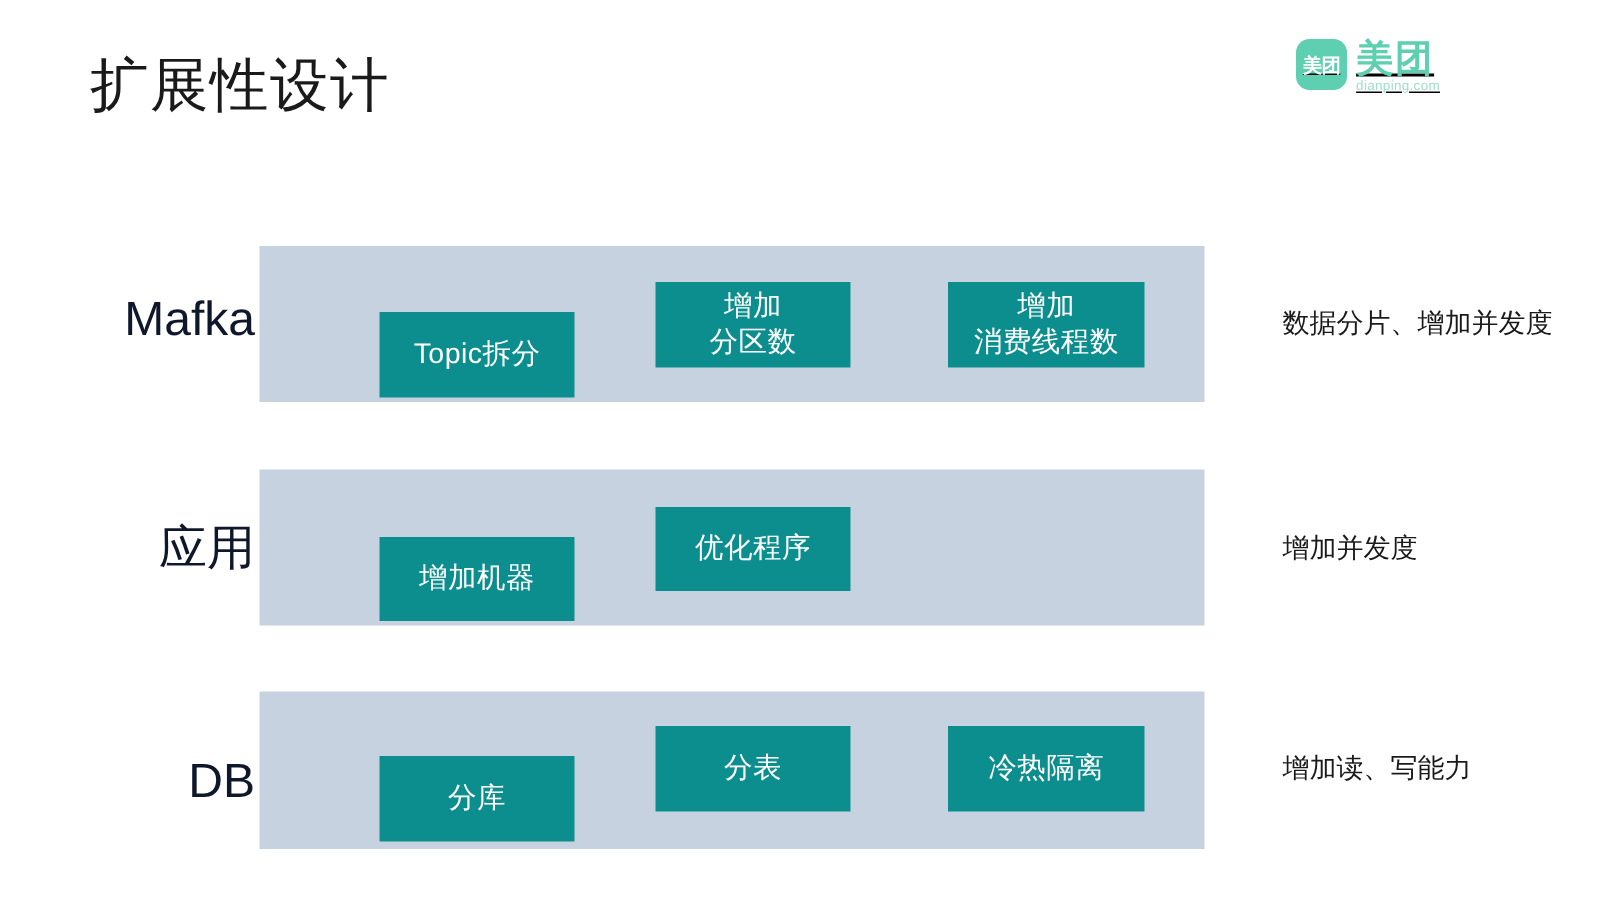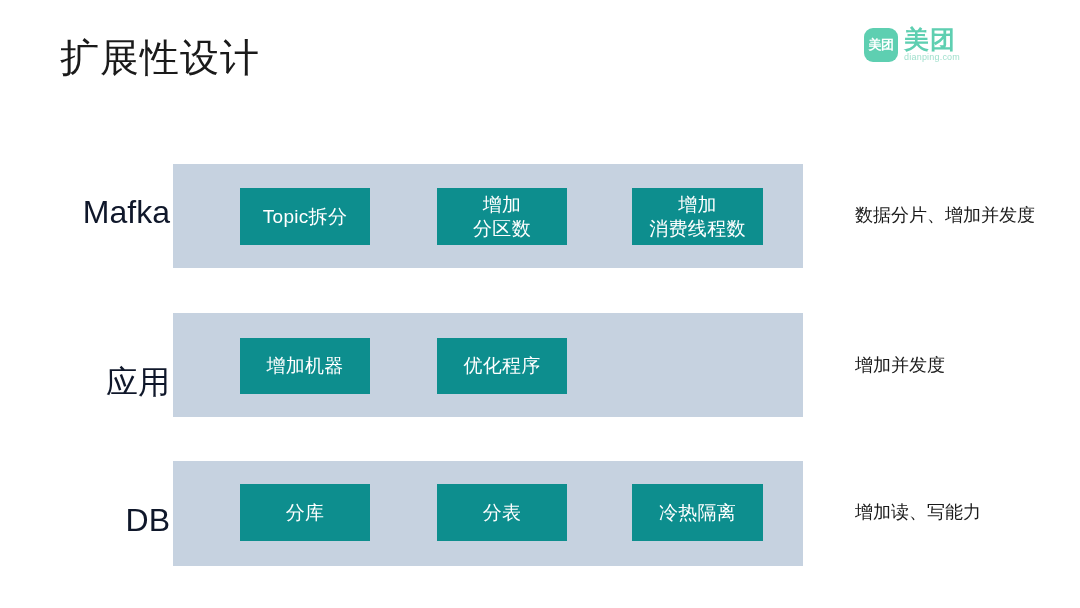--- a/index.html
+++ b/index.html
@@ -38,22 +38,22 @@
   .logo-bar {
     position: absolute;
     right: 28px;
     top: 26px;
     display: flex;
     align-items: center;
     gap: 10px;
   }
   .logo {
     display: flex;
-    align-items: center;
     gap: 6px;
+    text-decoration: underline;
   }
   .logo-mark {
     width: 34px;
     height: 34px;
     border-radius: 9px;
     display: flex;
     align-items: center;
     justify-content: center;
     flex: 0 0 auto;
   }
@@ -138,32 +138,32 @@
   }
 
   
   #row-1 .band   { top: 164px; height: 104px; }
   #row-1 .row-label { top: 197px; }
   #row-1 .box    { top: 188px; height: 57px; }
   #row-1 .row-note { top: 203px; }
 
   
   #row-2 .band   { top: 313px; height: 104px; }
-  #row-2 .row-label { top: 367px; }
+  #row-2 .row-label { top: 350px; }
   #row-2 .box    { top: 338px; height: 56px; }
   #row-2 .row-note { top: 353px; }
 
   
   #row-3 .band   { top: 461px; height: 105px; }
   #row-3 .row-label { top: 505px; }
   #row-3 .box    { top: 484px; height: 57px; }
   #row-3 .row-note { top: 500px; }
 
   
-  .col-1 { left: 240px; width: 130px; }
+  .col-1 { left: 253px; width: 130px; margin-top: 20px; }
   .col-2 { left: 437px; width: 130px; }
   .col-3 { left: 632px; width: 131px; }
 </style>
 </head>
 <body>
 
 <div id="slide">
 
   <div class="slide-title">扩展性设计</div>
 

